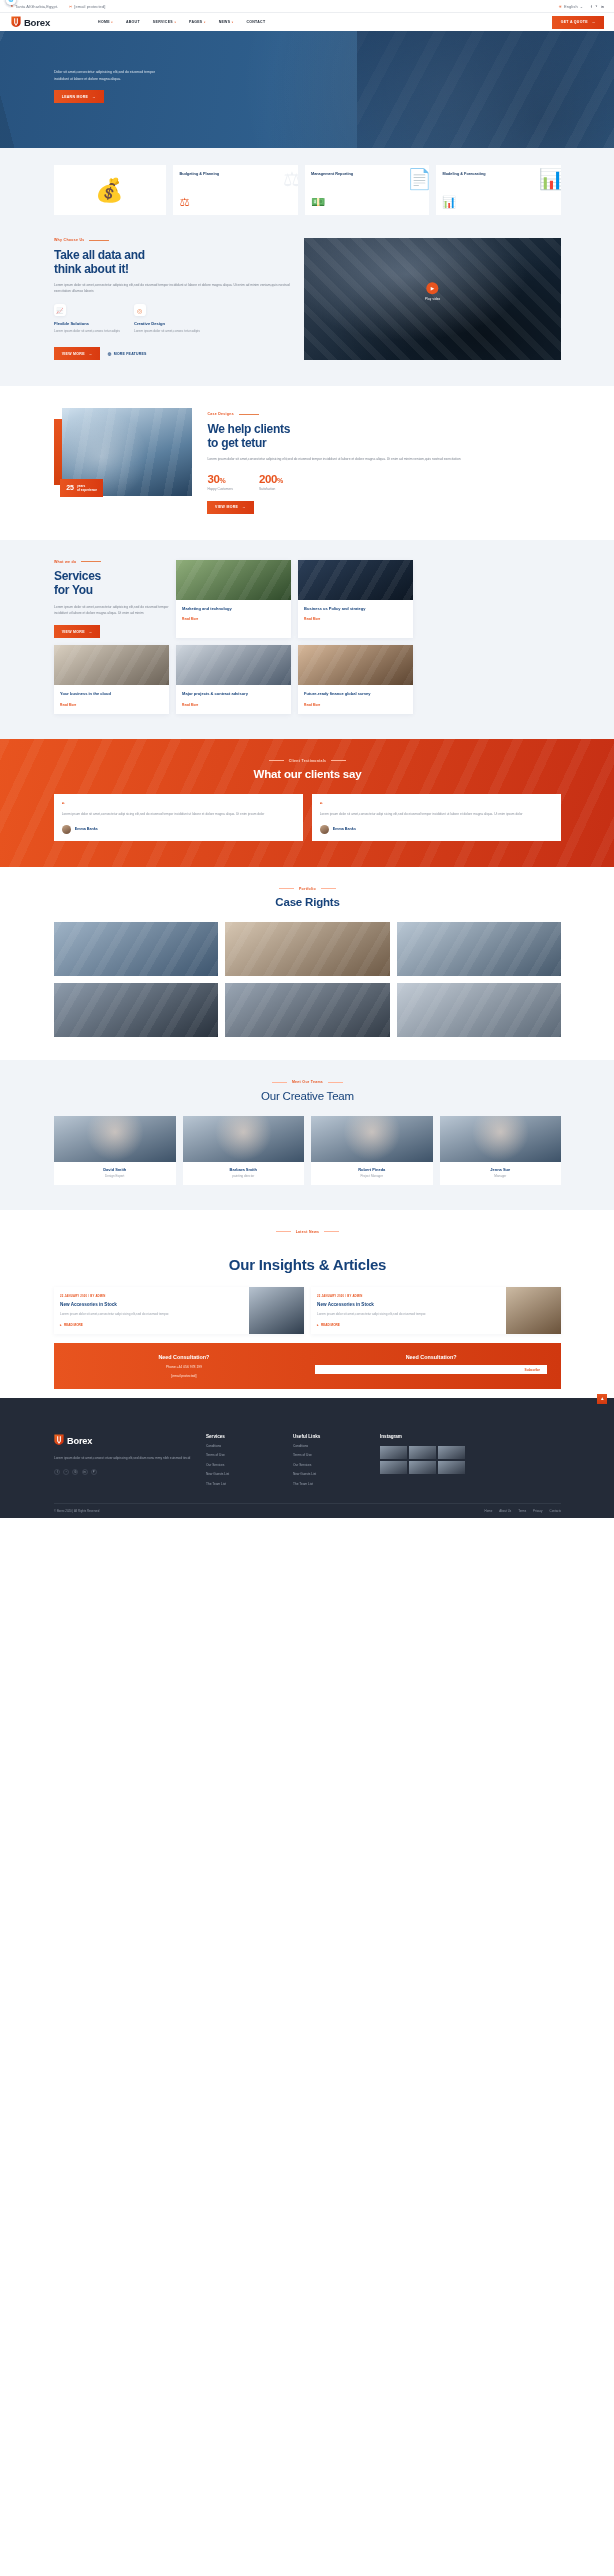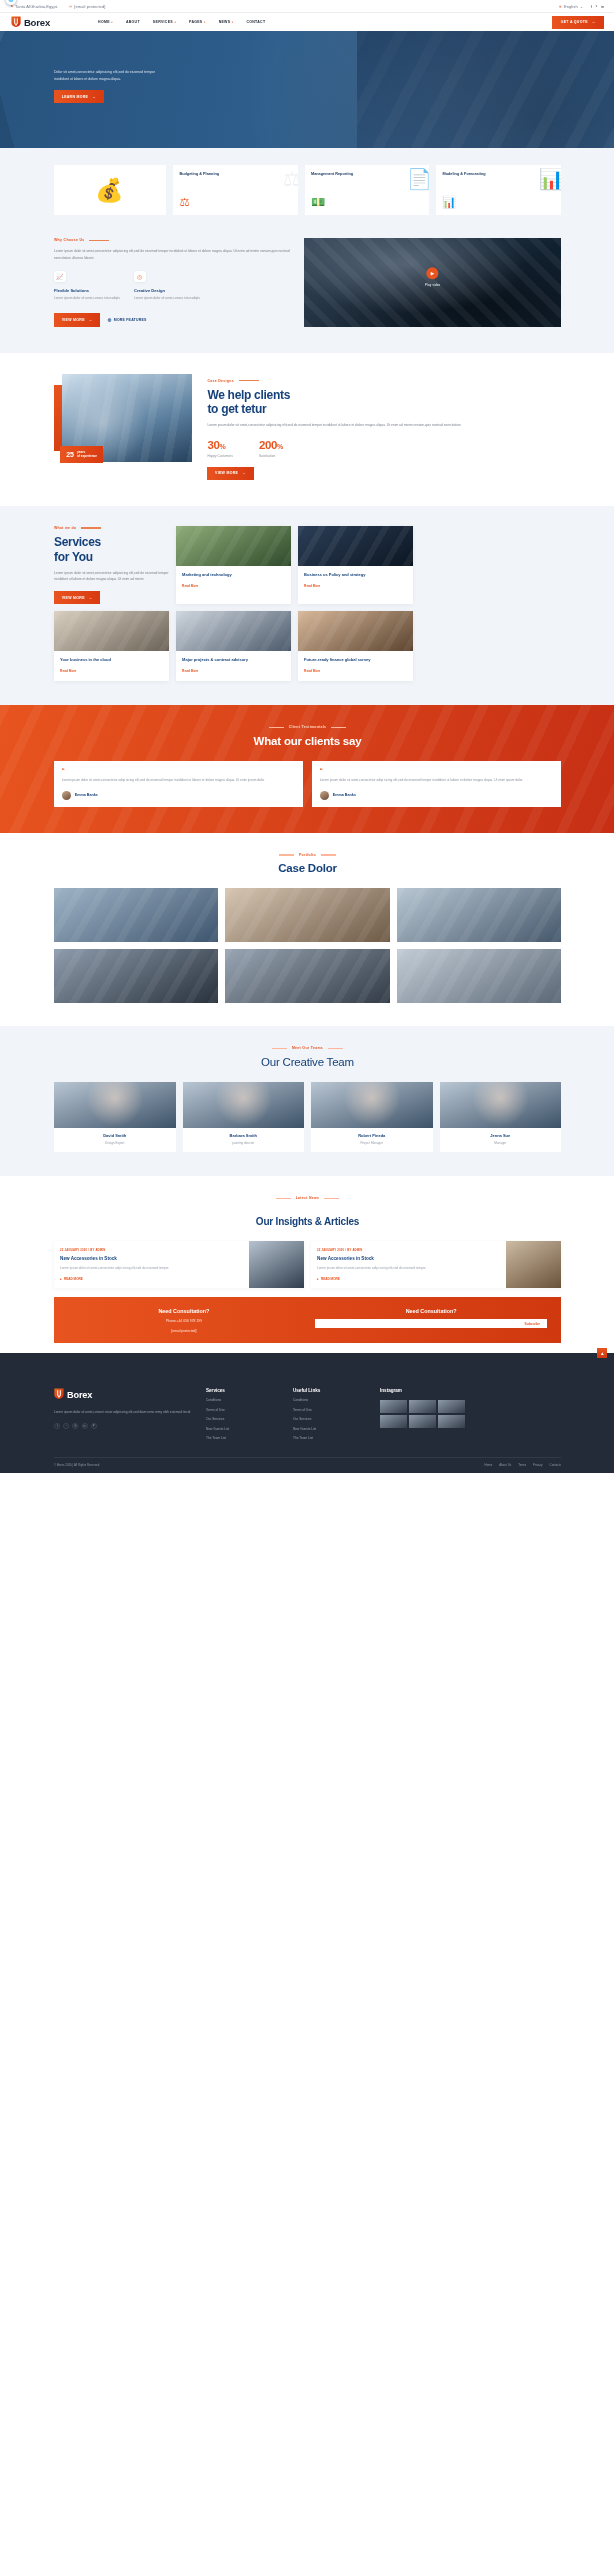--- a/index.html
+++ b/index.html
@@ -184,21 +184,21 @@
   .tm-photo { height:46px; position:relative; overflow:hidden;
               background:linear-gradient(160deg,#b9c6d3,#3d5268); }
   .tm-photo::after{content:"";position:absolute;inset:0;
     background:radial-gradient(circle at 50% 35%, rgba(255,230,210,.55), transparent 42%);}
   .tm-body { padding:5.4px 3.8px 7px; }
   .tm-body h5 { font-size:4px; font-weight:bold; color:#16427a; }
   .tm-body p { font-size:3.1px; color:#9aa1ab; margin-top:2.3px; }
 
   
   .insights { padding:20px 0 20px; text-align:center; }
-  .insights h2 { font-size:10px; color:#16427a; font-weight:bold; margin-top:16px; letter-spacing:-0.2px; }
+  .insights h2 { font-size:15px; color:#16427a; font-weight:bold; margin-top:22px; letter-spacing:-0.2px; }
   .ins-grid { display:flex; gap:7px; margin-top:14px; text-align:left; }
   .ins-card { flex:1; background:#fff; display:flex; gap:0; box-shadow:0 0.8px 4.6px rgba(20,40,80,.05); }
   .ins-txt { flex:1; padding:7px 6.1px; }
   .ins-meta { font-size:2.8px; color:#e8541f; font-weight:bold; letter-spacing:0.2px; }
   .ins-txt h5 { font-size:4.6px; color:#16427a; font-weight:bold; line-height:1.35; margin-top:3.8px; }
   .ins-txt p { font-size:3.1px; color:#9aa1ab; line-height:1.8; margin-top:3.8px; }
   .ins-link { font-size:3.1px; color:#e8541f; font-weight:bold; margin-top:5.4px;
               display:flex; align-items:center; gap:2.3px; }
   .ins-img { width:55px; position:relative; overflow:hidden; }
   .i1{background:linear-gradient(150deg,#b7c3d0,#2f3d4d);}
@@ -351,20 +351,24 @@
           <span class="ghost">📊</span>
           <h4>Modeling
 &amp; Forecasting</h4>
           <span class="cico">📊</span>
         </div>
       </div>
 
       <div class="why">
         <div class="why-l">
           <div class="eyebrow">Why Choose Us</div>
+          <div class="h2">
+            <span>Take all data and</span><br>
+            <span>think about it!</span>
+          </div>
           <p class="body-sm">Lorem ipsum dolor sit amet,consectetur adipisicing elit,sed do eiusmod tempor incididunt ut labore et dolore magna aliqua. Ut enim ad minim veniam,quis nostrud exercitation ullamco laboris</p>
           <div class="mini-feats">
             <div class="mini">
               <div class="mi">📈</div>
               <h5>Flexible Solutions</h5>
               <p>Lorem ipsum dolor sit amet,consec tetur adipis</p>
             </div>
             <div class="mini">
               <div class="mi">◎</div>
               <h5>Creative Design</h5>
@@ -516,21 +520,21 @@
             <div class="t-name">Emma Banks</div>
           </div>
         </div>
       </div>
     </div>
   </section>
 
   <section class="case">
     <div class="container">
       <div class="eyebrow-c" style="color:#e8541f;">Portfolio</div>
-      <h2>Case Dolor</h2>
+      <h2>Case Rights</h2>
       <div class="case-grid">
         <div class="case-cell c1"></div>
         <div class="case-cell c2"></div>
         <div class="case-cell c3"></div>
         <div class="case-cell c4"></div>
         <div class="case-cell c5"></div>
         <div class="case-cell c6"></div>
       </div>
     </div>
   </section>

